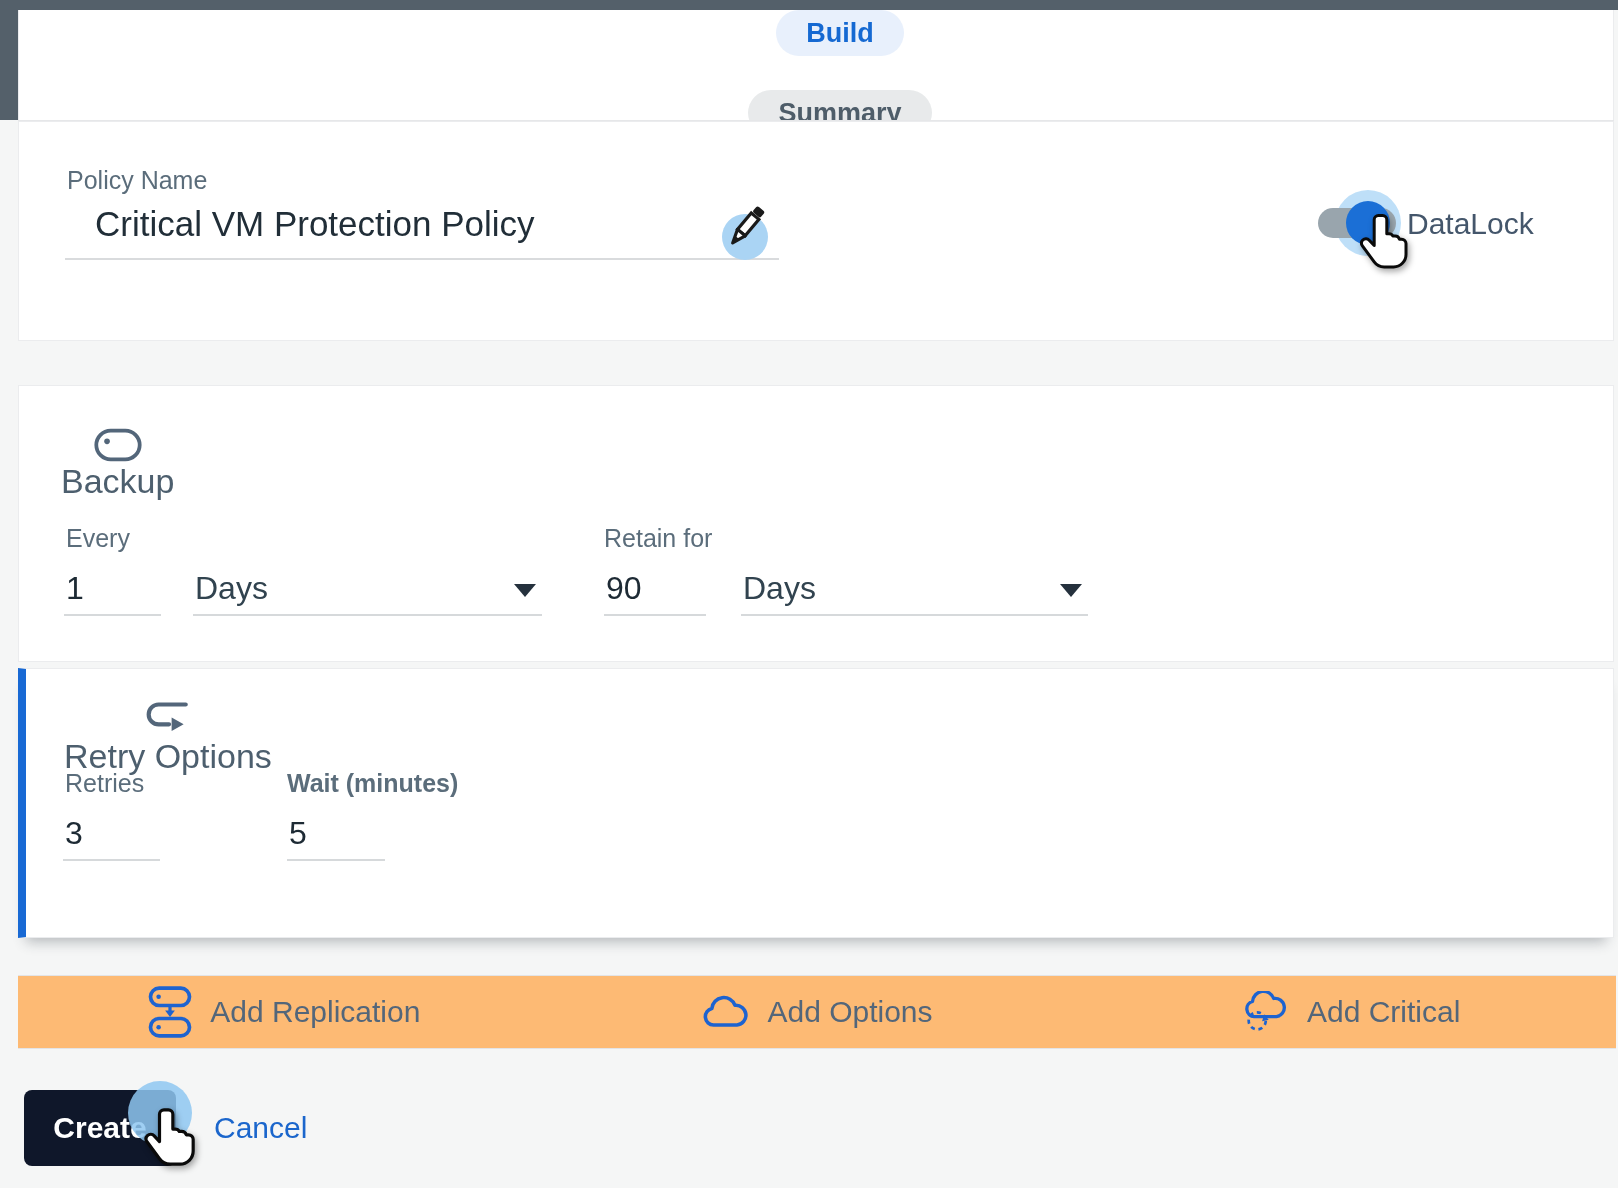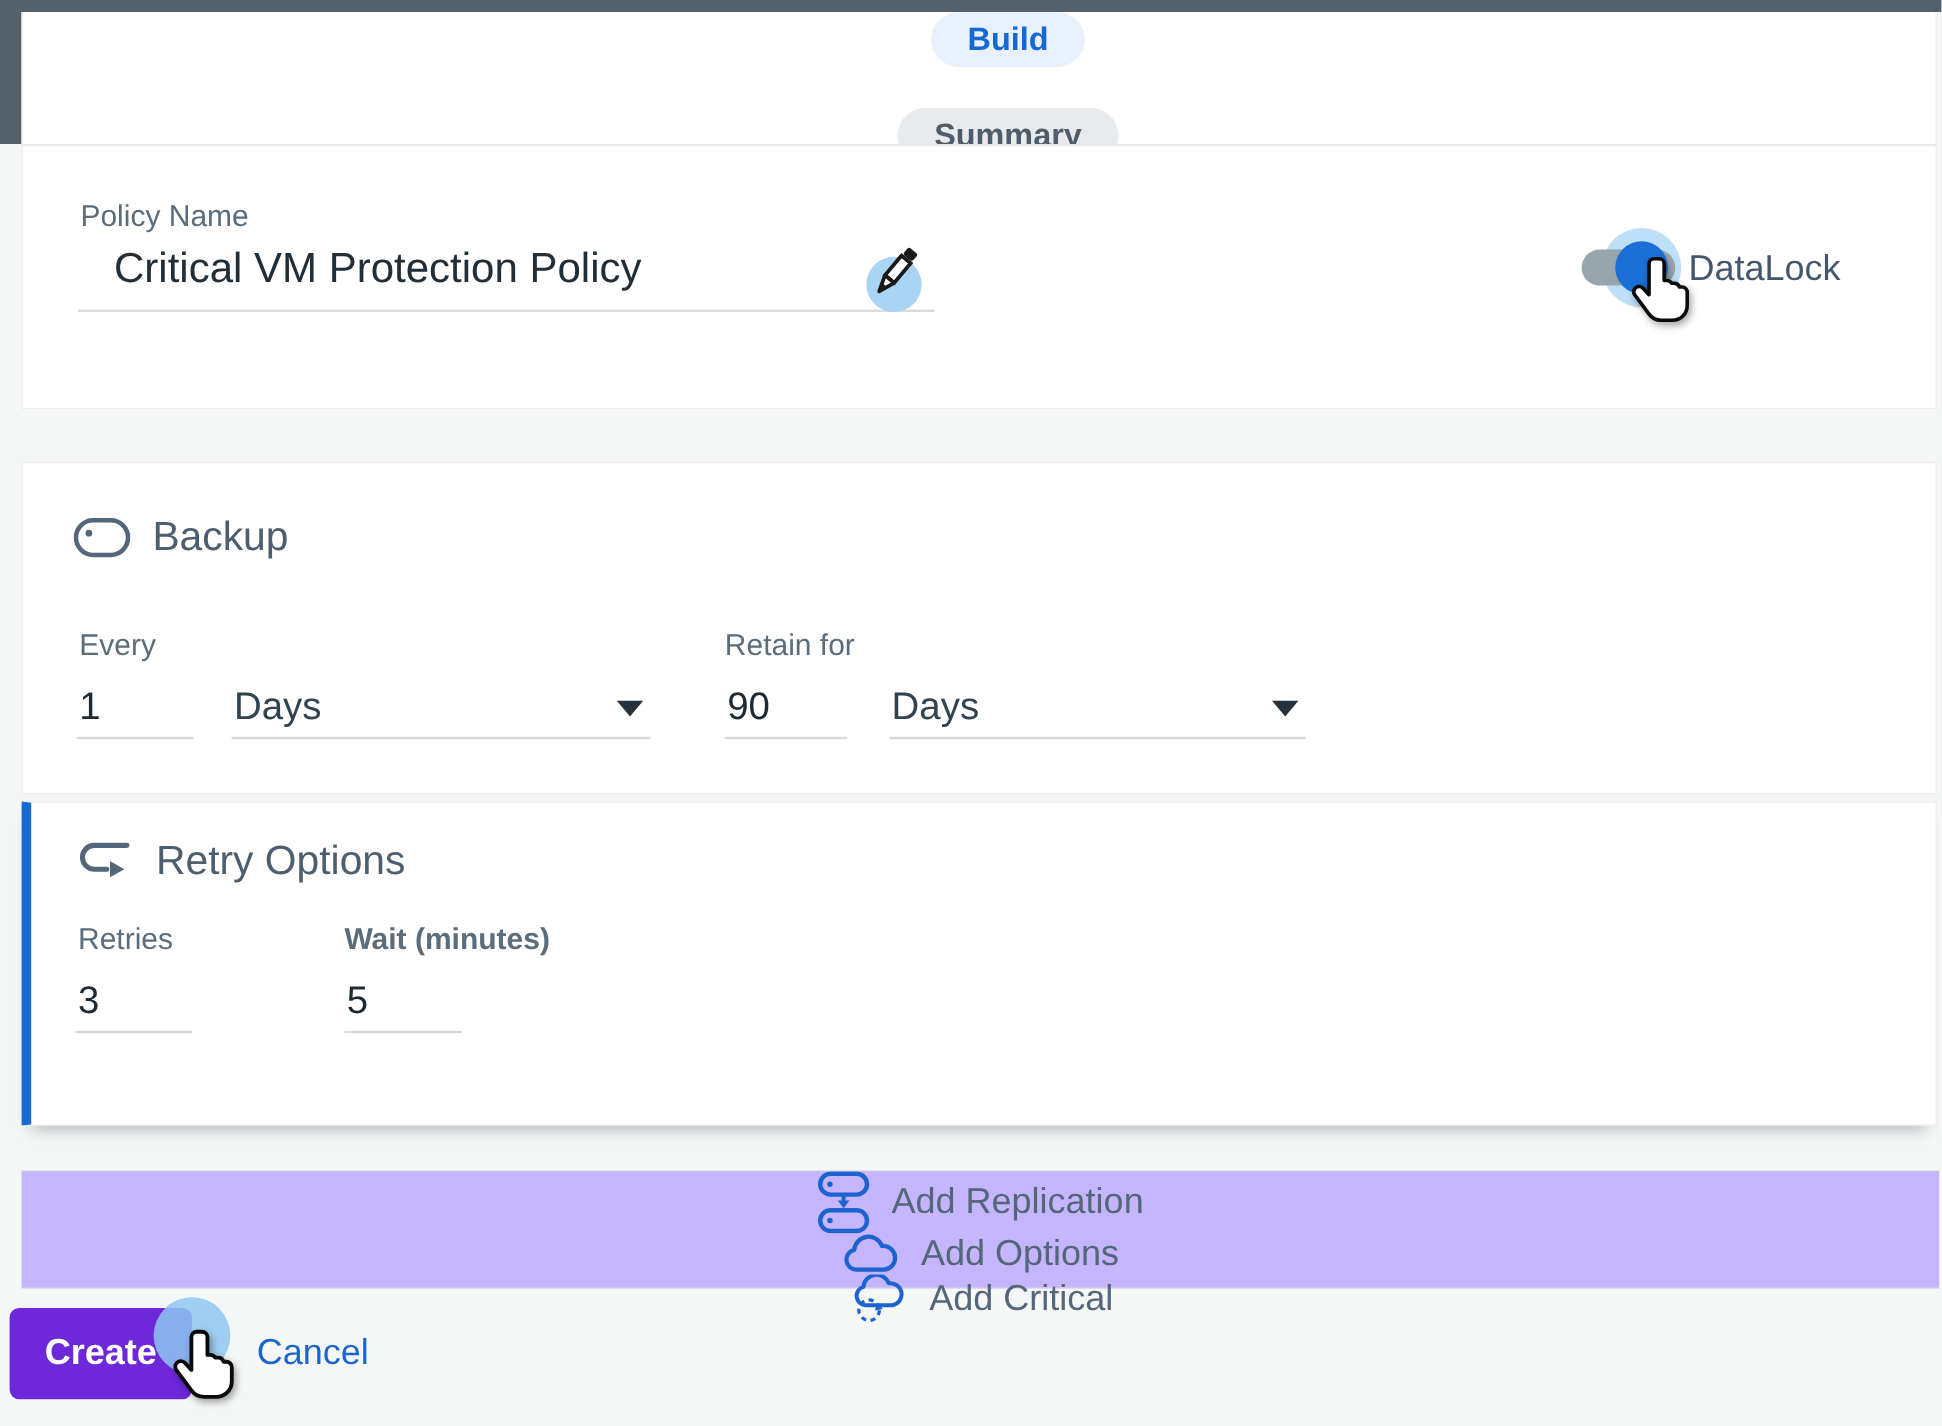--- a/index.html
+++ b/index.html
@@ -23,39 +23,39 @@
   .panel-backup{top:385px;height:277px;}
   .panel-retry{top:668px;height:270px;border-left:8px solid #1869d4;
     box-shadow:0 12px 12px -8px rgba(40,50,60,.30);}
   .flabel{position:absolute;font-size:25px;color:#5b6d7b;}
   .bigval{position:absolute;font-size:35px;color:#212e38;}
   .ufield{position:absolute;height:52px;border-bottom:2px solid #d6d9db;font-size:32px;color:#1d2a34;box-sizing:border-box;}
   .ufield .val{position:absolute;left:2px;top:6px;}
   .unit .val{color:#31434f;}
   .caret{position:absolute;right:6px;bottom:17px;width:0;height:0;
     border-left:11px solid transparent;border-right:11px solid transparent;border-top:13px solid #25313d;}
-  .sec-head{position:absolute;display:flex;align-items:center;gap:18px;}
+  .sec-head{position:absolute;display:flex;align-items:center;flex-direction:column;}
   .sec-title{font-size:34px;color:#4d5f6e;}
   .underline{position:absolute;height:2px;background:#d9dbdd;}
   
   .toggle-halo{border-radius:50%;background:#b3d9f7;opacity:.85;}
   .toggle-track{border-radius:15px;background:#99a5ad;}
   .toggle-knob{border-radius:50%;background:#1b6fd6;}
   .datalock-label{font-size:30px;color:#44566b;}
   
   .pencil-halo{border-radius:50%;background:#aad4f4;}
   
-  .actions-bar{position:absolute;left:18px;top:975px;width:1598px;height:99px;background:#c4b5fd;
+  .actions-bar{position:absolute;left:18px;top:975px;width:1598px;height:74px;background:#fdba74;
     border-top:1px solid #e3e4e6;border-bottom:1px solid #e3e4e6;box-sizing:border-box;
-    display:flex;align-items:center;flex-direction:column;}
+    display:flex;align-items:center;}
   .action{flex:1;display:flex;align-items:center;justify-content:center;gap:18px;cursor:pointer;}
   .action-label{font-size:30px;color:#53667a;}
   
-  .create-btn{position:absolute;left:8px;top:1090px;width:152px;height:76px;border-radius:8px;
-    background:#6d28d9;color:#ffffff;font-size:30px;font-weight:700;
+  .create-btn{position:absolute;left:24px;top:1090px;width:152px;height:76px;border-radius:8px;
+    background:#0f172a;color:#ffffff;font-size:30px;font-weight:700;
     display:flex;align-items:center;justify-content:center;}
   .create-halo{position:absolute;left:128px;top:1081px;width:64px;height:64px;border-radius:50%;
     background:#8ec7f1;opacity:.85;z-index:5;}
   .cancel-link{position:absolute;left:214px;top:1090px;height:76px;display:flex;align-items:center;
     font-size:30px;font-weight:400;color:#1b66cc;}
   .cursor-svg{filter:drop-shadow(2px 3px 3px rgba(0,0,0,.35));z-index:6;}
   .gap-line{position:absolute;left:18px;top:120px;width:1596px;height:1px;background:#e6e7e9;}
 </style>
 </head>
 <body>

